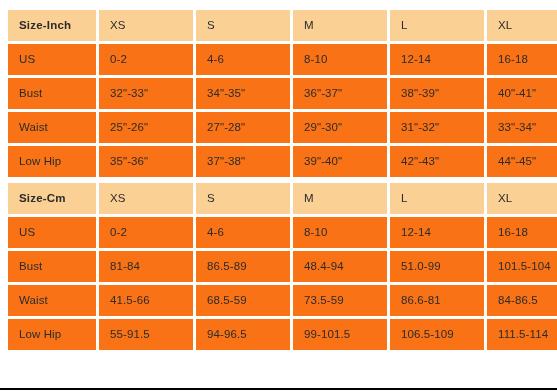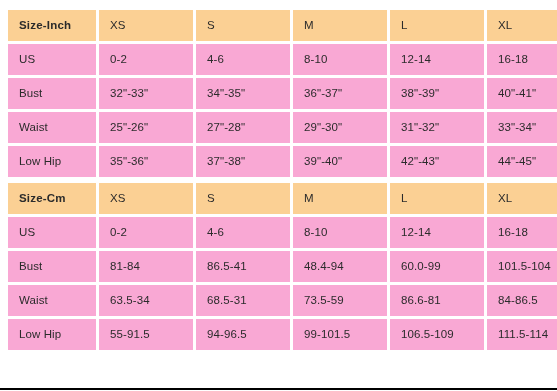--- a/index.html
+++ b/index.html
@@ -36,21 +36,21 @@
   }
 
   table.size-table + table.size-table {
     margin-top: 0px;
   }
 
   table.size-table col.c-label { width: 88px; }
   table.size-table col.c-size  { width: 94px; }
 
   td {
-    background: #f9a8d4;
+    background: #f97316;
     height: 31px;
     padding: 0 0 0 11px;
     font-size: 11.5px;
     line-height: 1.2;
     letter-spacing: 0.1px;
     vertical-align: middle;
     white-space: nowrap;
     overflow: hidden;
   }
 
@@ -152,29 +152,29 @@
         <td>US</td>
         <td>0-2</td>
         <td>4-6</td>
         <td>8-10</td>
         <td>12-14</td>
         <td>16-18</td>
       </tr>
       <tr>
         <td>Bust</td>
         <td>81-84</td>
-        <td>86.5-41</td>
+        <td>86.5-89</td>
         <td>48.4-94</td>
-        <td>60.0-99</td>
+        <td>51.0-99</td>
         <td>101.5-104</td>
       </tr>
       <tr>
         <td>Waist</td>
-        <td>63.5-34</td>
-        <td>68.5-31</td>
+        <td>41.5-66</td>
+        <td>68.5-59</td>
         <td>73.5-59</td>
         <td>86.6-81</td>
         <td>84-86.5</td>
       </tr>
       <tr>
         <td>Low Hip</td>
         <td>55-91.5</td>
         <td>94-96.5</td>
         <td>99-101.5</td>
         <td>106.5-109</td>

